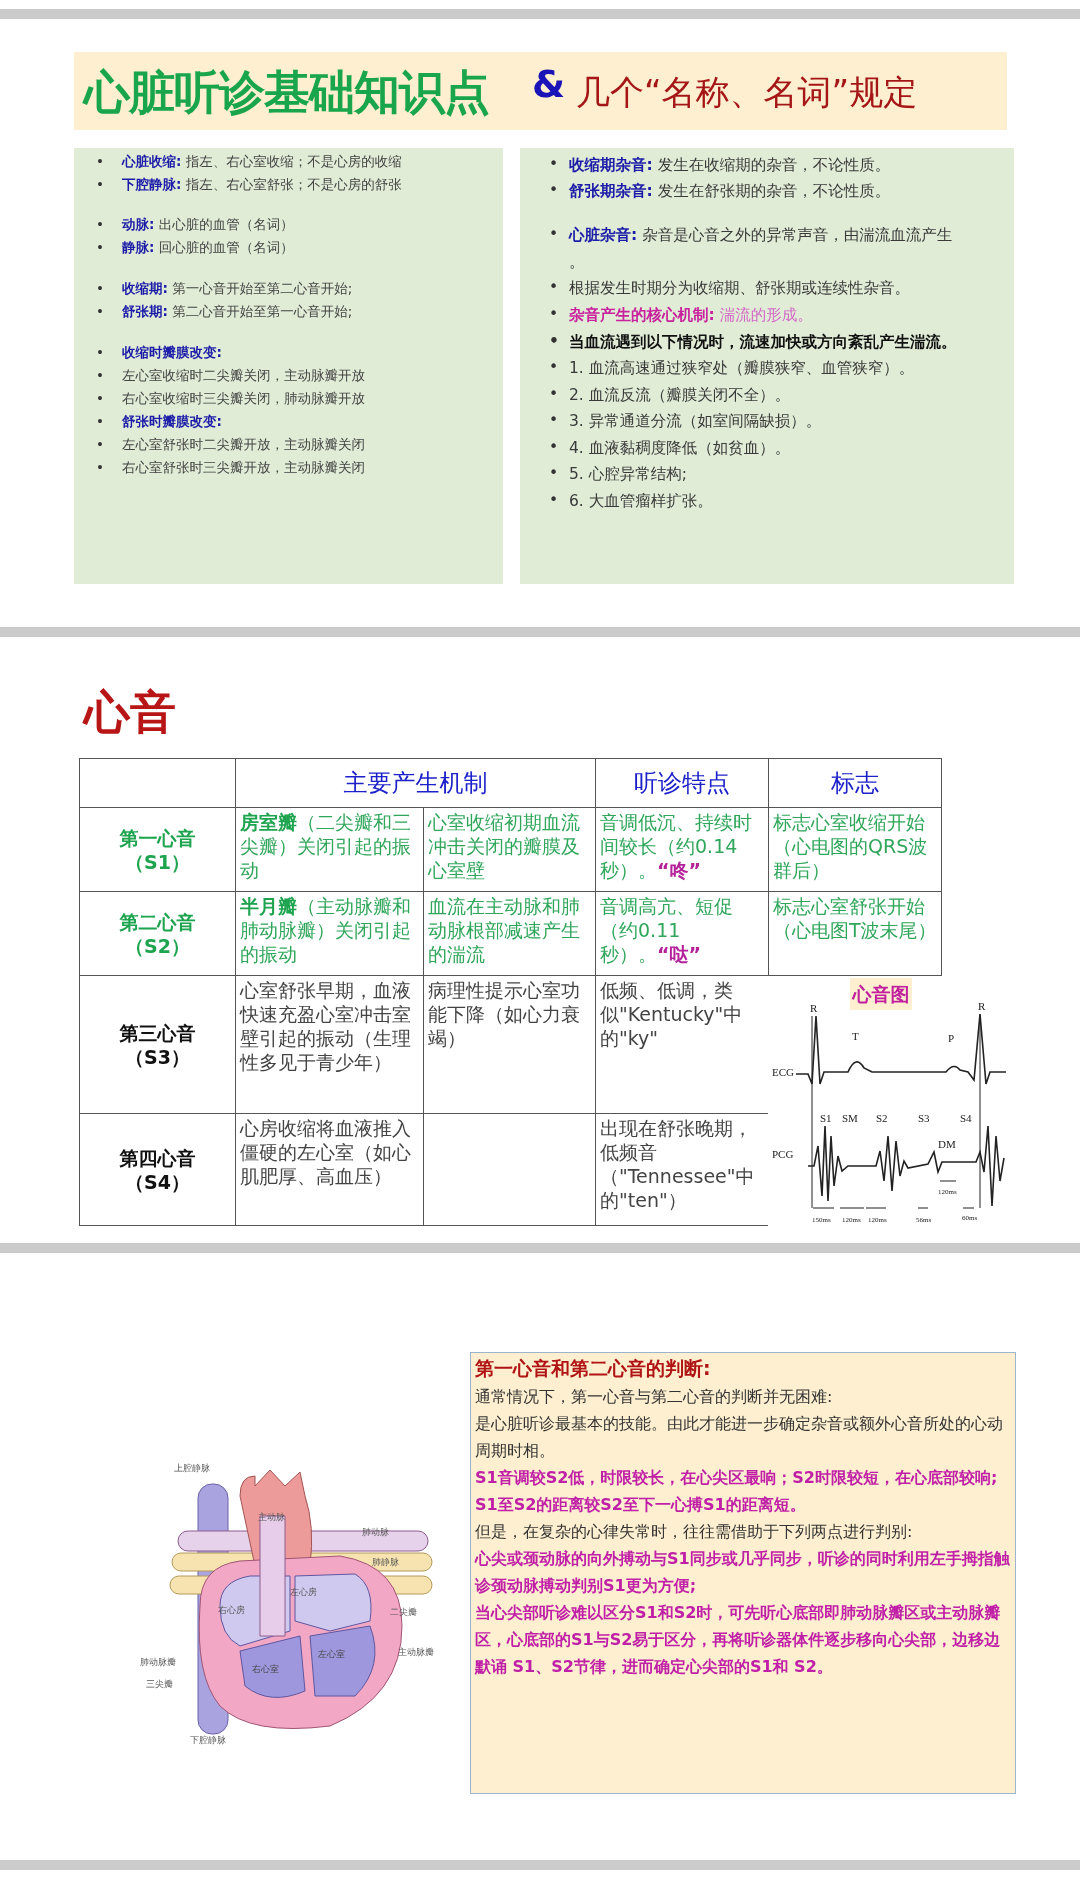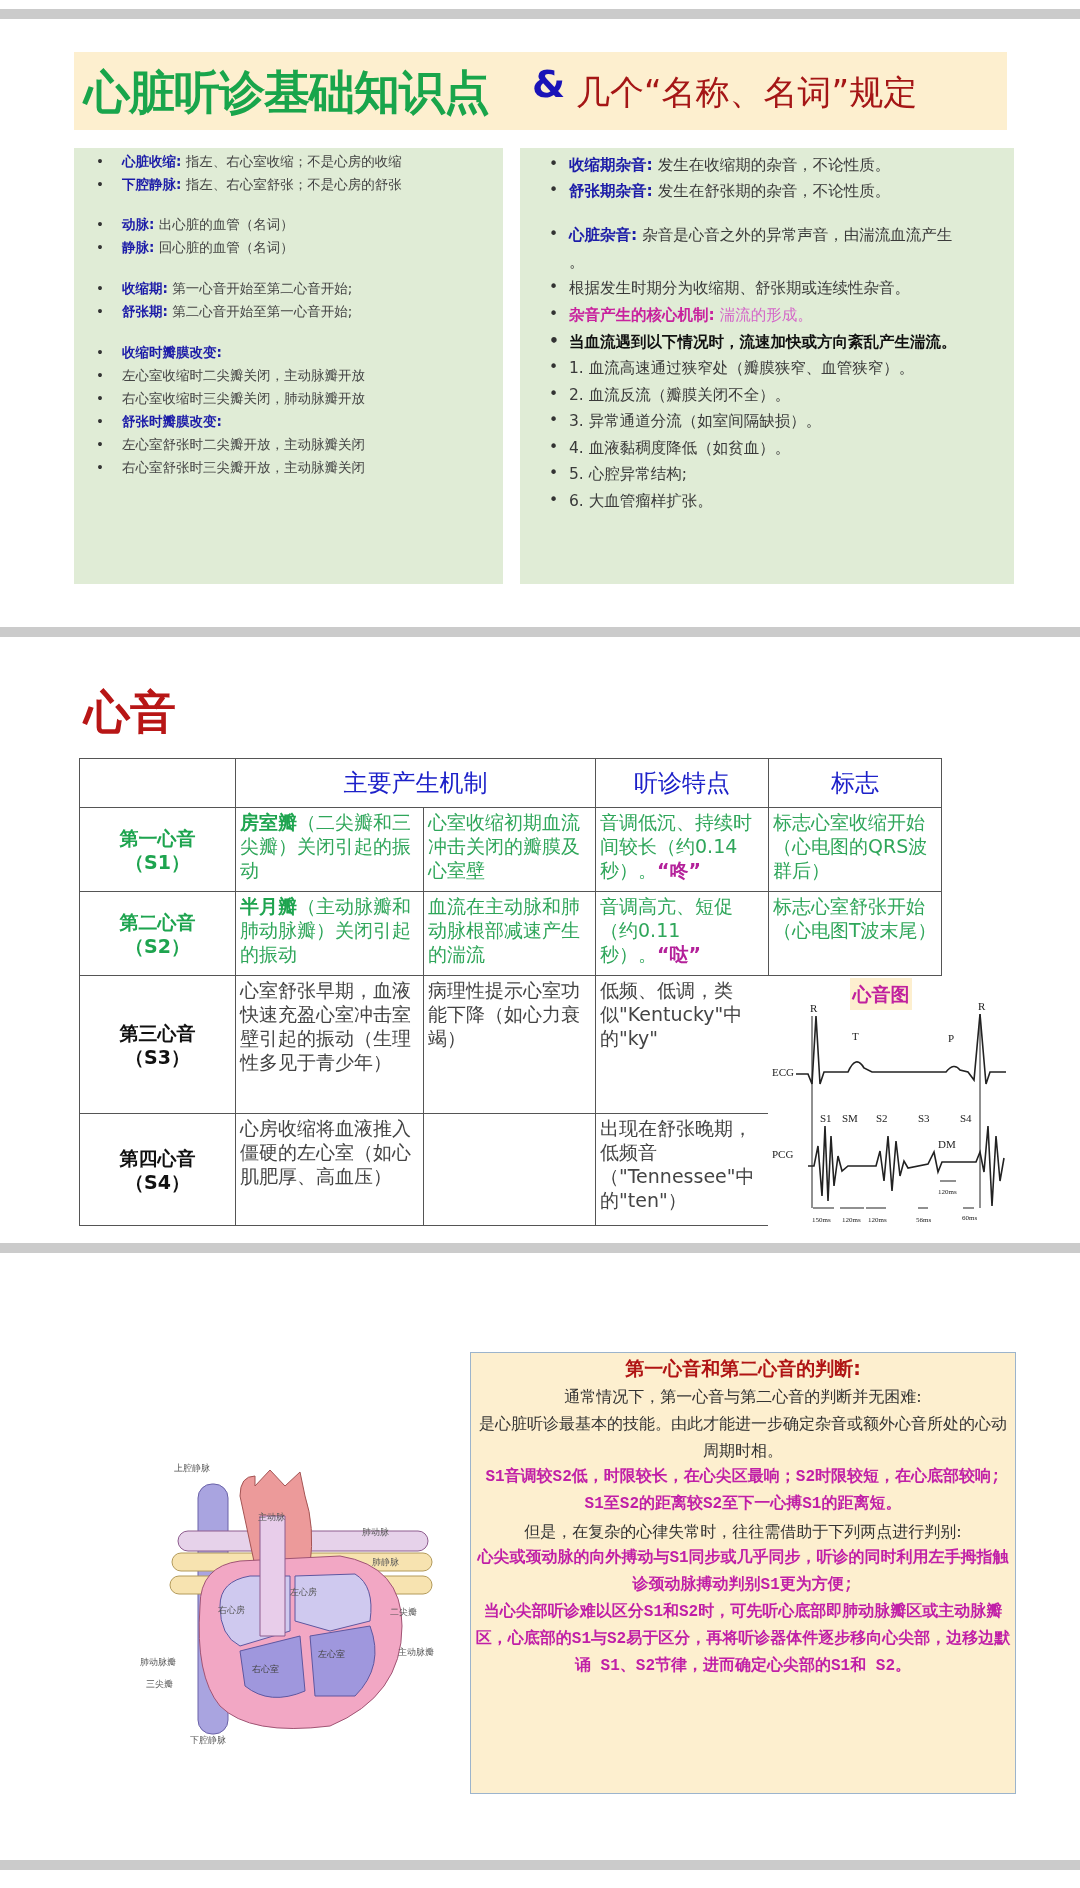--- a/index.html
+++ b/index.html
@@ -27,25 +27,25 @@
   .rowhead { color: #1ea44f; font-weight: bold; text-align: center; vertical-align: middle !important; font-size: 19px; }
   .rowhead.blk { color: #111; }
   .g { color: #2fa65a; }
   .gb { color: #1ea44f; font-weight: bold; }
   .m { color: #b4219a; font-weight: bold; }
   .d { color: #444; }
   .ecg-cell { border: none !important; padding: 0 !important; position: relative; }
   .ecg { position: absolute; left: 768px; top: 976px; width: 240px; height: 250px; background: #fff; }
   .ecg-label { position: absolute; left: 850px; top: 978px; width: 62px; height: 32px; background: #fdefcf; color: #c0209e; font-weight: bold; font-size: 19px; line-height: 32px; text-align: center; }
   .heart { position: absolute; left: 140px; top: 1456px; width: 300px; height: 290px; }
-  .tip-box { position: absolute; left: 470px; top: 1352px; width: 544px; height: 440px; background: #fdefcf; border: 1.5px solid #9cb4cc; text-align: center; }
+  .tip-box { position: absolute; left: 470px; top: 1352px; width: 544px; height: 440px; background: #fdefcf; border: 1.5px solid #9cb4cc; }
   .tip-box p { margin: 0; padding: 0 4px; font-size: 16px; line-height: 27px; }
   .tip-title { color: #b01414; font-weight: bold; font-size: 19px !important; line-height: 30px !important; }
   .tip-norm { color: #333; }
-  .tip-mag { color: #c01fa7; font-weight: bold; font-family: Liberation Mono, monospace; }
+  .tip-mag { color: #c01fa7; font-weight: bold; }
 </style>
 </head>
 <body>
 
 <div class="gray-bar" style="top:9px"></div>
 <div class="gray-bar" style="top:627px"></div>
 <div class="gray-bar" style="top:1243px"></div>
 <div class="gray-bar" style="top:1860px"></div>
 
 <div class="title-box">

